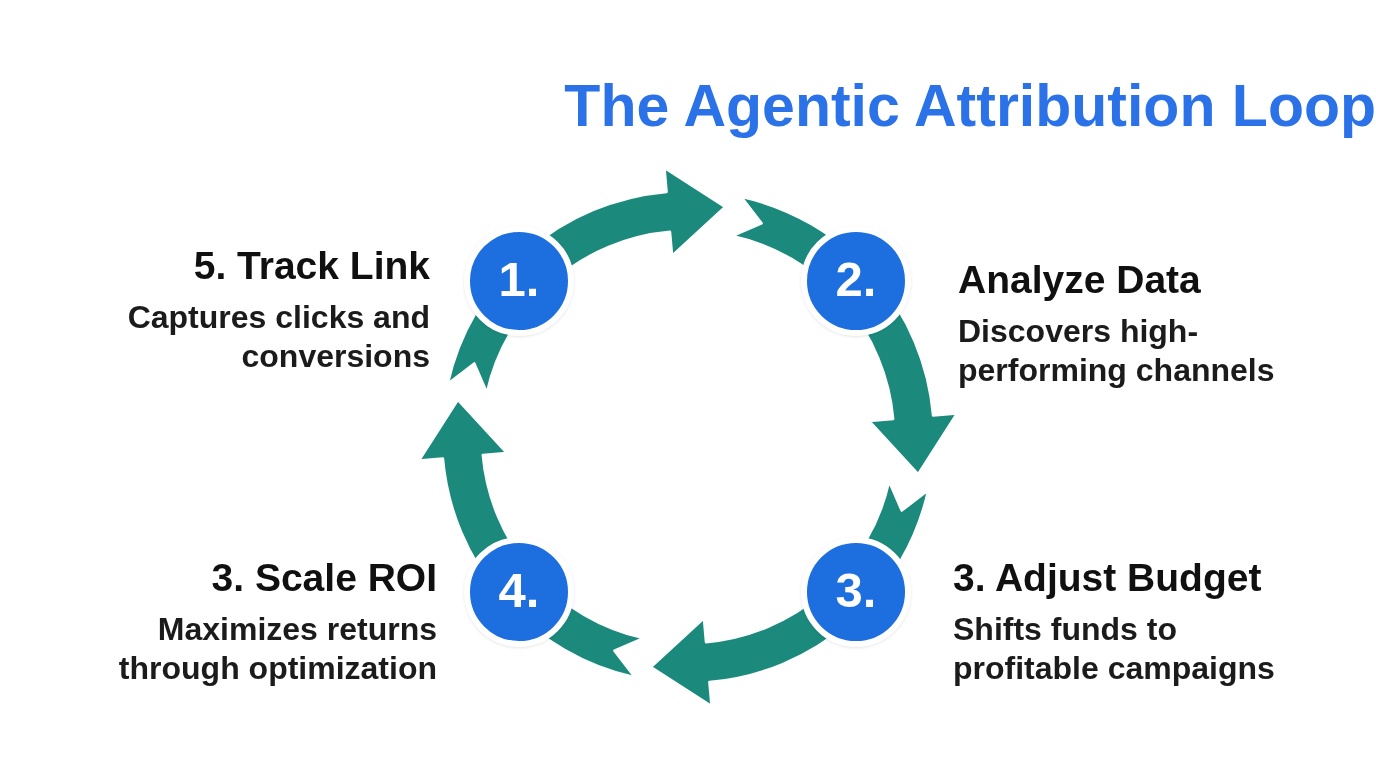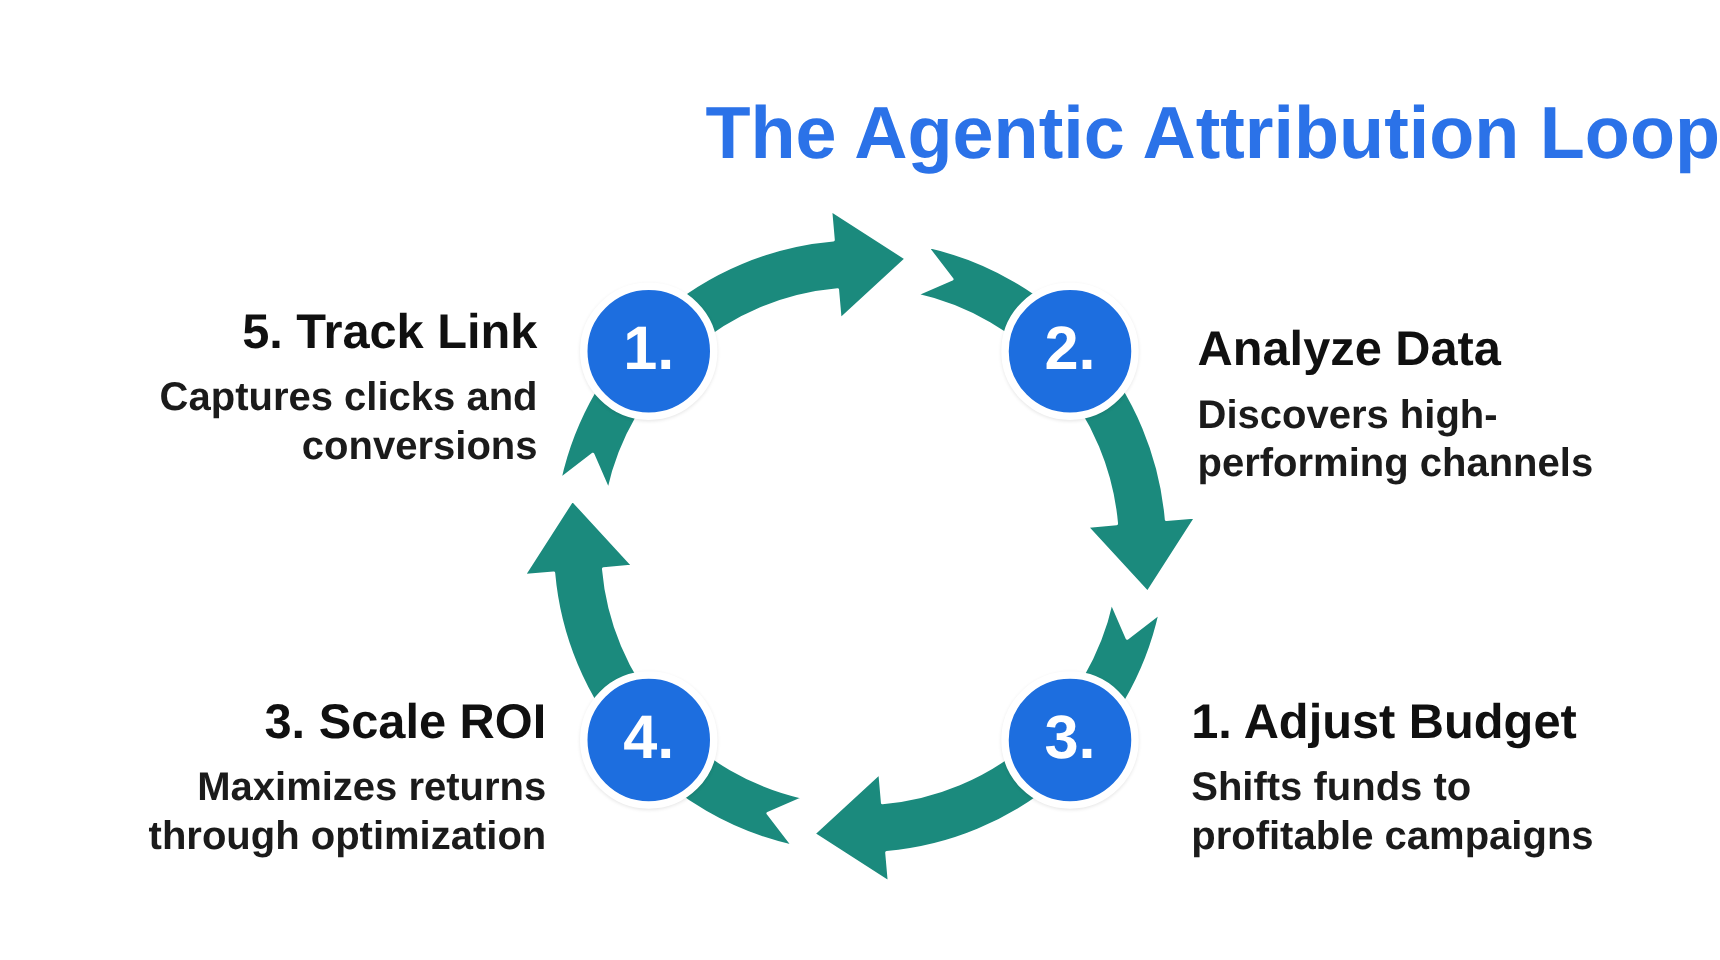--- a/index.html
+++ b/index.html
@@ -119,21 +119,21 @@
 conversions</p>
   </div>
 
   <div class="step step-2 align-left">
     <h2>Analyze Data</h2>
     <p>Discovers high-
 performing channels</p>
   </div>
 
   <div class="step step-3 align-left">
-    <h2>1. Adjust Budget</h2>
+    <h2>3. Adjust Budget</h2>
     <p>Shifts funds to
 profitable campaigns</p>
   </div>
 
   <div class="step step-4 align-right">
     <h2>3. Scale ROI</h2>
     <p>Maximizes returns
 through optimization</p>
   </div>
 

